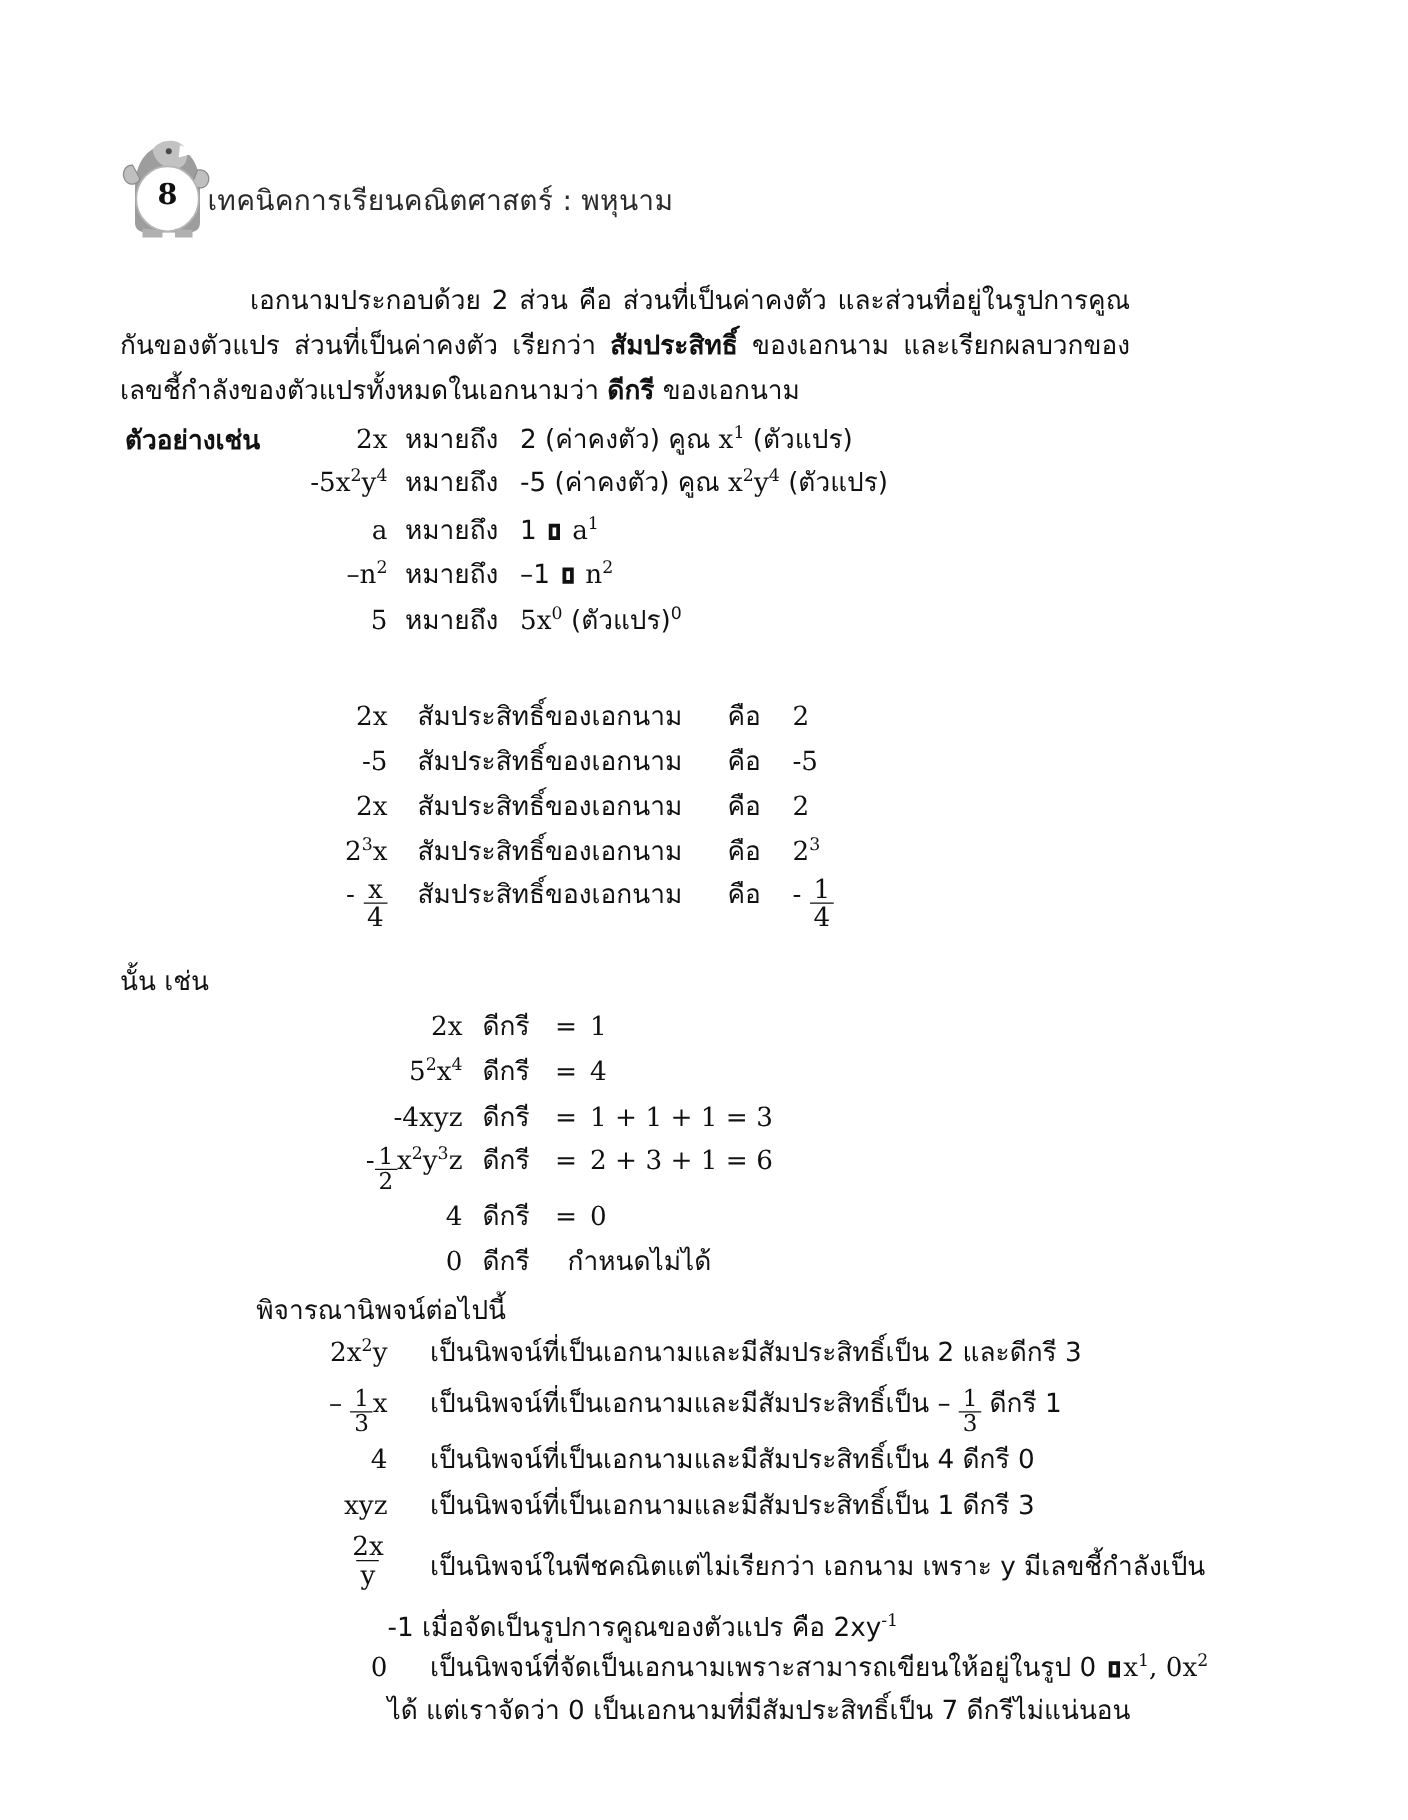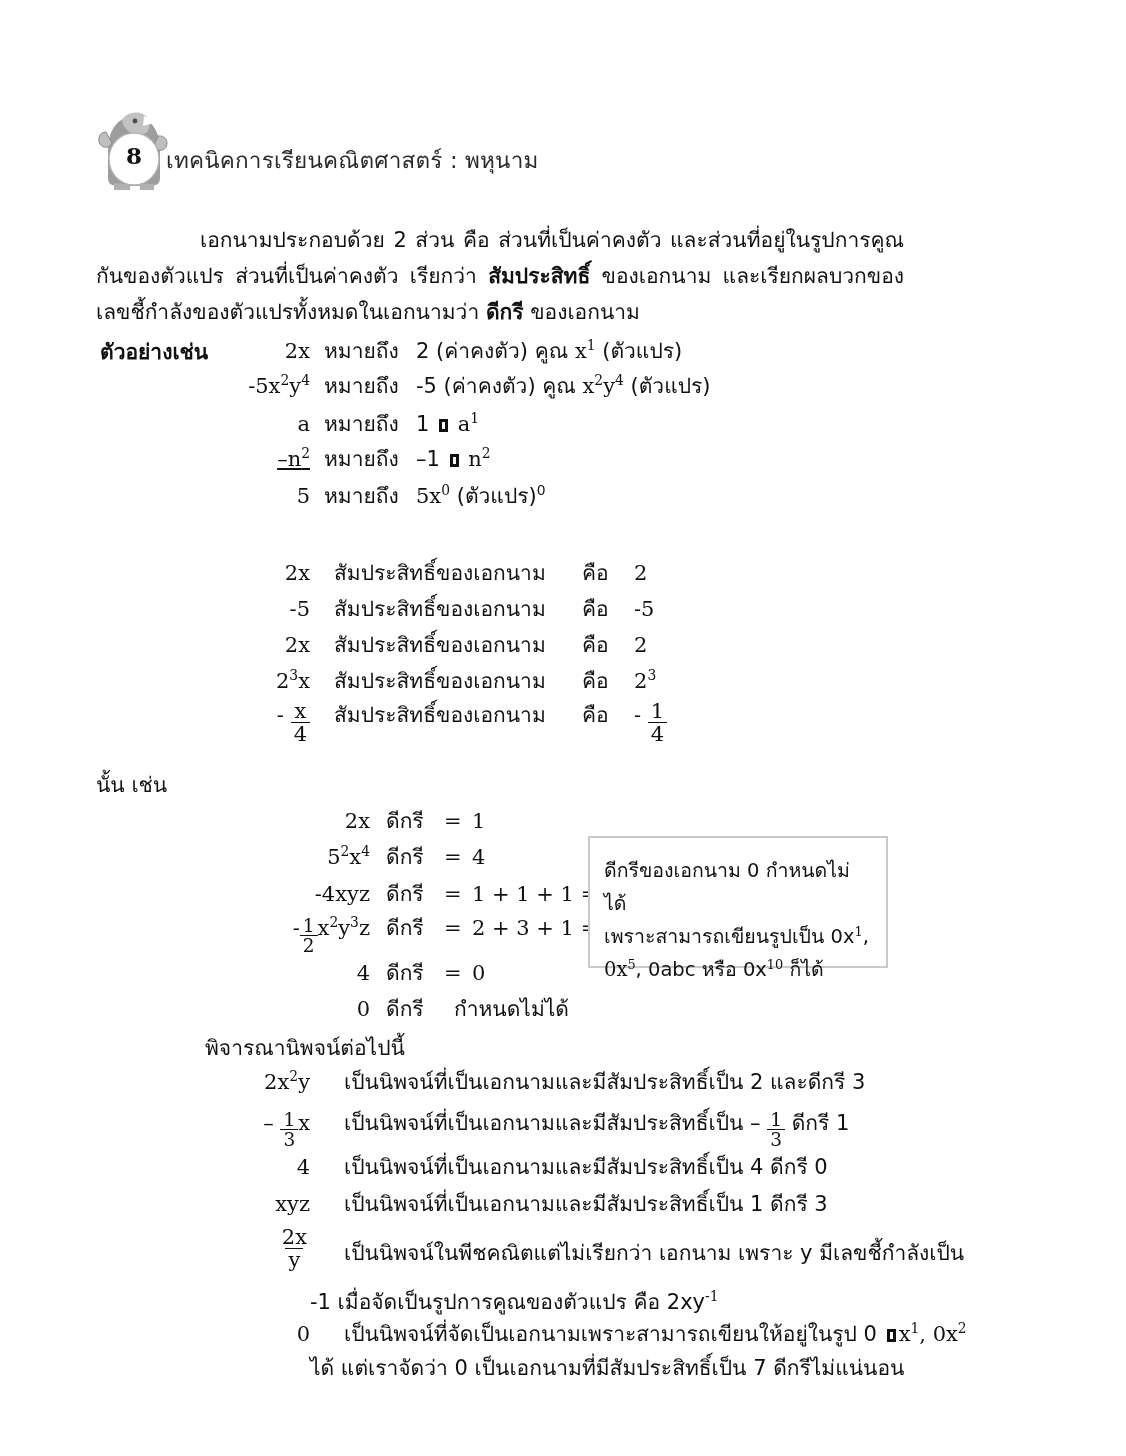--- a/index.html
+++ b/index.html
@@ -192,21 +192,21 @@
     <span class="rhs">-5 (ค่าคงตัว) คูณ <span class="mathv">x<sup>2</sup>y<sup>4</sup></span> (ตัวแปร)</span>
   </div>
 
   <div class="row" style="left:205px; top:409px;">
     <span class="lhs mathv" style="width:105px;">a</span>
     <span class="mid" style="width:92px; padding-left:14px;">หมายถึง</span>
     <span class="rhs">1 <span class="tofu"></span> <span class="mathv">a<sup>1</sup></span></span>
   </div>
 
   <div class="row" style="left:205px; top:444px;">
-    <span class="lhs mathv" style="width:105px;text-decoration:underline;">–n<sup>2</sup></span>
+    <span class="lhs mathv" style="width:105px;">–n<sup>2</sup></span>
     <span class="mid" style="width:92px; padding-left:14px;">หมายถึง</span>
     <span class="rhs">–1 <span class="tofu"></span> <span class="mathv">n<sup>2</sup></span></span>
   </div>
 
   <div class="row" style="left:205px; top:481px;">
     <span class="lhs mathv" style="width:105px;">5</span>
     <span class="mid" style="width:92px; padding-left:14px;">หมายถึง</span>
     <span class="rhs"><span class="mathv">5x<sup>0</sup></span> (ตัวแปร)<sup>0</sup></span>
   </div>
 
@@ -291,25 +291,20 @@
     <span class="mid mathv" style="width:28px;">=</span>
     <span class="rhs mathv">0</span>
   </div>
 
   <div class="row" style="left:270px; top:994px;">
     <span class="lhs mathv" style="width:100px;">0</span>
     <span class="mid" style="width:58px; padding-left:16px;">ดีกรี</span>
     <span class="rhs" style="padding-left:10px;">กำหนดไม่ได้</span>
   </div>
 
-  <div class="notebox">
-    <div>ดีกรีของเอกนาม 0 กำหนดไม่ได้</div>
-    <div><span>เพราะสามารถเขียนรูปเป็น 0x</span><sup class="mathv">1</sup><span>,</span></div>
-    <div><span class="mathv">0x</span><sup class="mathv">5</sup><span>, 0abc หรือ 0x</span><sup class="mathv">10</sup><span> ก็ได้</span></div>
-  </div>
 
   <div class="sec-head" style="left:205px; top:1031px;">พิจารณานิพจน์ต่อไปนี้</div>
 
   <div class="row" style="left:240px; top:1067px;justify-content:space-between;">
     <span class="lhs mathv" style="width:70px;">2x<sup>2</sup>y</span>
     <span class="rhs" style="padding-left:34px;">เป็นนิพจน์ที่เป็นเอกนามและมีสัมประสิทธิ์เป็น 2 และดีกรี 3</span>
   </div>
 
   <div class="row" style="left:240px; top:1104px;">
     <span class="lhs mathv" style="width:70px;">–&nbsp;<span class="frac-lg" style="font-size:0.88em;">

